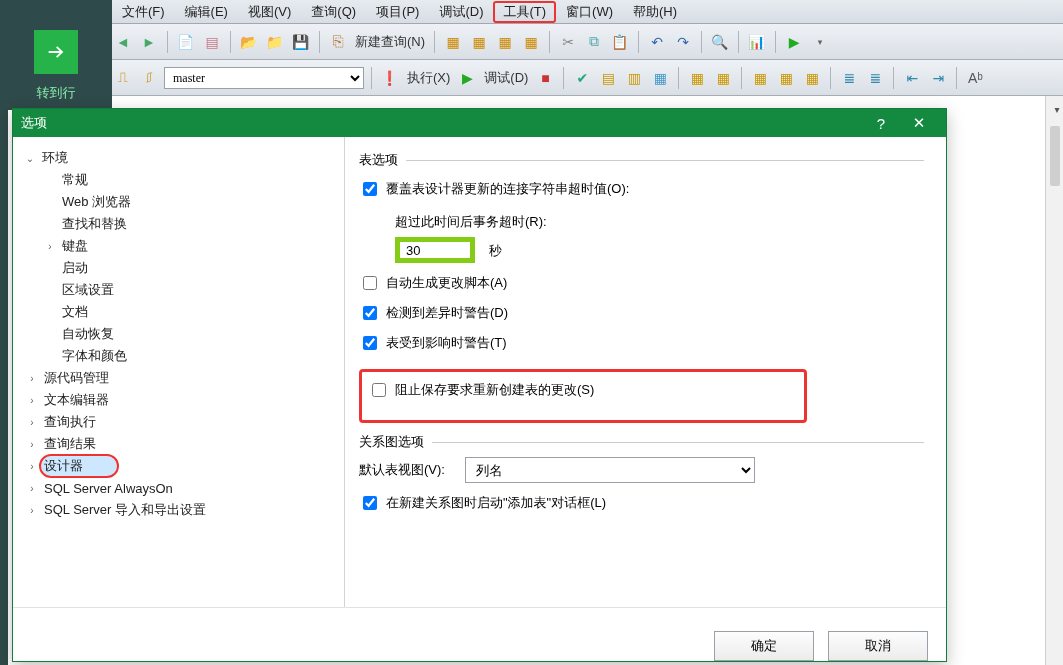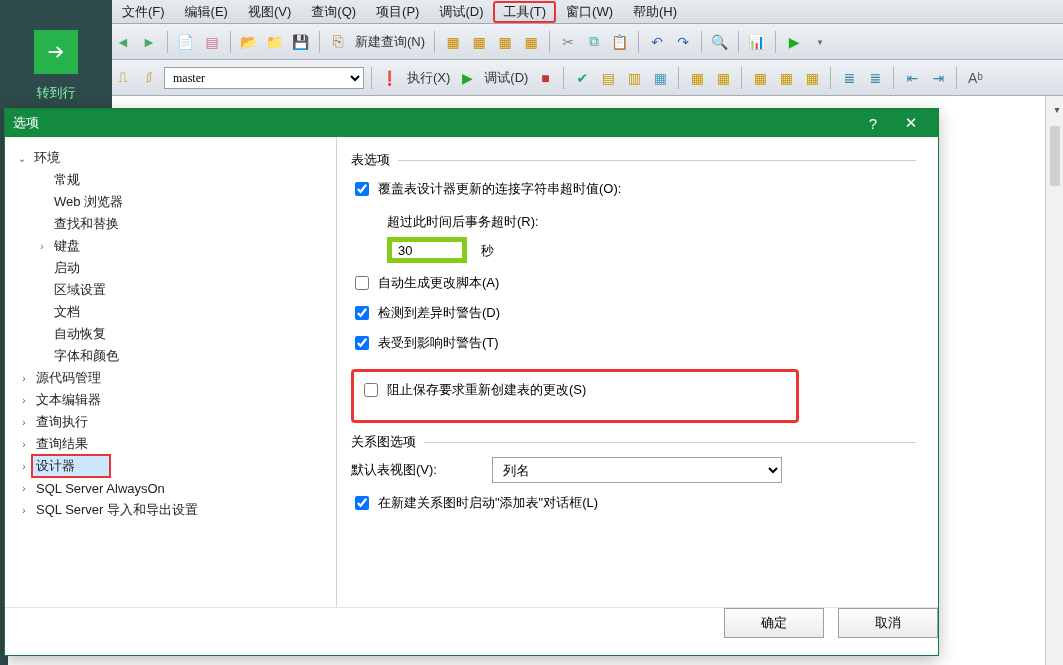--- a/index.html
+++ b/index.html
@@ -110,21 +110,21 @@
   .right-scroll .thumb {
     width: 10px;
     margin: 4px auto;
     height: 60px;
     background: #cfcfcf;
     border-radius: 2px;
   }
   
   .dialog {
     position: absolute;
-    left: 4px;
+    left: 12px;
     top: 108px;
     width: 935px;
     background: #fff;
     border: 1px solid #137c3a;
     box-shadow: 0 5px 16px rgba(0,0,0,.25);
   }
   .dialog-title {
     background: #148a41;
     color: #fff;
     height: 28px;
@@ -172,20 +172,21 @@
     margin-right: 2px;
   }
   .tree-label { padding: 1px 3px; }
   .tree-label.selected {
     background: #cde7ff;
     outline: 1px dotted #3a83c4;
   }
   .tree-label.redbox {
     outline: 2px solid #e33;
     padding: 1px 34px 1px 3px;
+    border-radius: 10px;
   }
   
   .form-pane {
     flex: 1;
     padding: 12px 22px 8px 14px;
     overflow: auto;
   }
   .group-title {
     font-size: 13px;
     margin: 2px 0 6px;
@@ -228,30 +229,29 @@
     align-items: center;
     gap: 20px;
     margin: 6px 0;
   }
   .dropdown-row select {
     flex: 0 0 290px;
     height: 26px;
     border: 1px solid #9aa0a8;
     background: #fff;
     padding: 2px 6px;
-    margin-left: 35px;
   }
   
   .dialog-footer {
-    height: 48px;
+    height: 54px;
     display: flex;
     justify-content: flex-end;
-    align-items: flex-start;
+    align-items: flex-end;
     gap: 14px;
-    padding-right: 0;
+    padding-right: 18px;
     border-top: 1px solid #e0e3e6;
   }
   .btn {
     width: 100px;
     height: 30px;
     background: linear-gradient(#fdfdfd,#ececec);
     border: 1px solid #9aa0a8;
     font-size: 13px;
   }
 </style>

